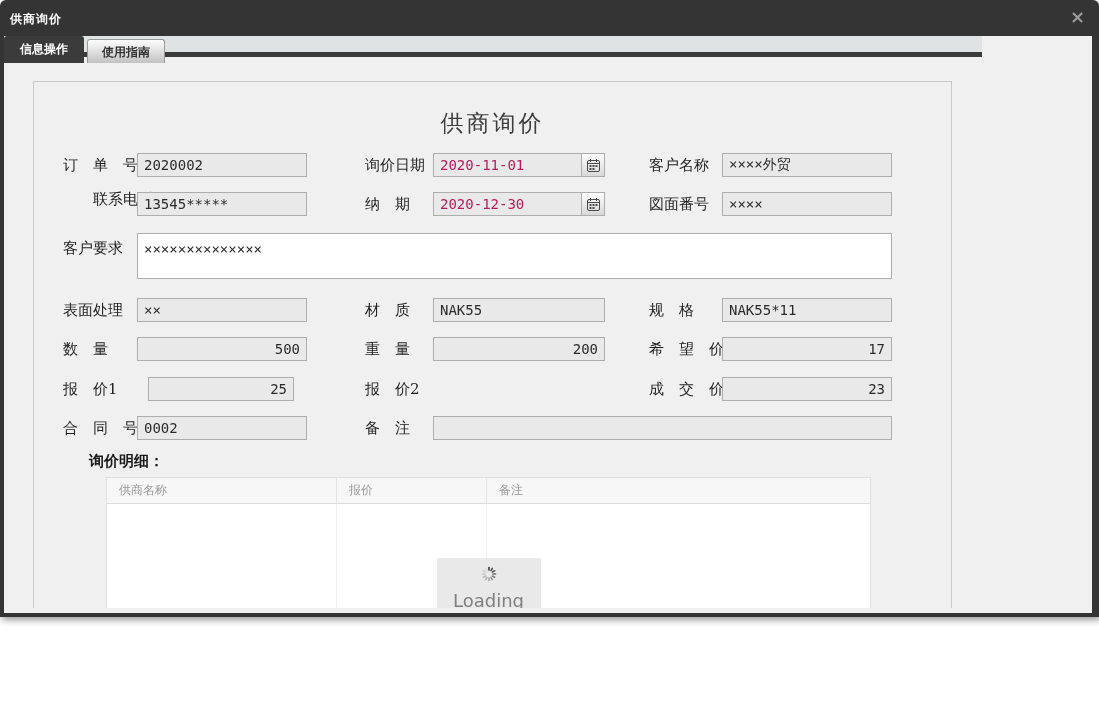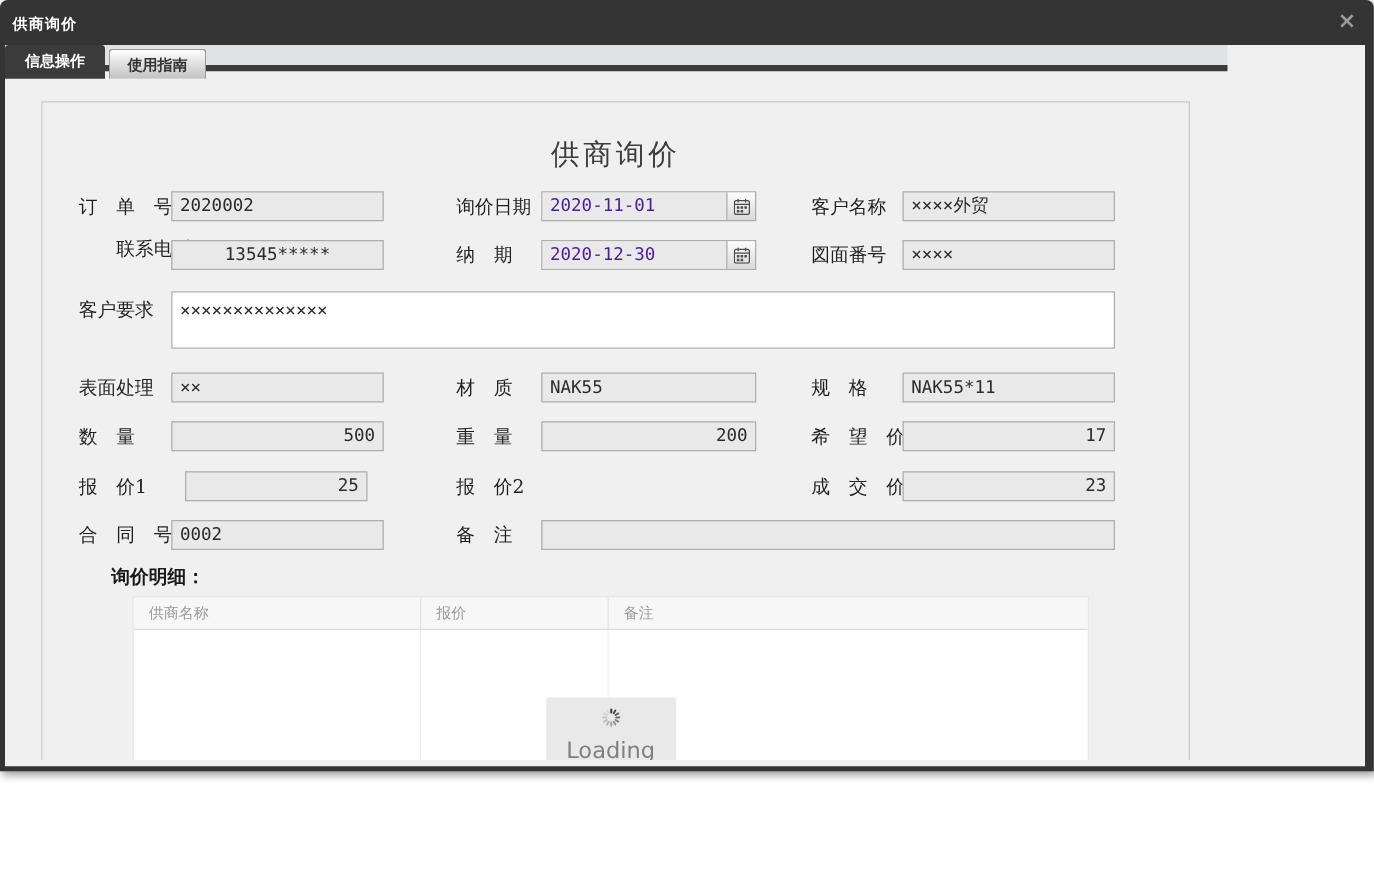--- a/index.html
+++ b/index.html
@@ -71,21 +71,21 @@
   .inp.num { text-align:right; }
   textarea.inp {
     background:#ffffff; resize:none; overflow:hidden; line-height:17px;
   }
   .datefield {
     position:absolute; height:24px; width:172px;
     border:1px solid #adadad; background:#e9e9e9; display:flex;
   }
   .datefield input {
     flex:1; min-width:0; border:none; background:#e9e9e9; outline:none;
-    padding:2px 6px; font-size:14px; color:#4c1d95;
+    padding:2px 6px; font-size:14px; color:#be185d;
     font-family:"DejaVu Sans Mono", monospace;
   }
   .calbtn {
     width:23px; border-left:1px solid #adadad;
     background:linear-gradient(#fdfdfd,#d8d8d8);
     display:flex; align-items:center; justify-content:center; cursor:pointer;
   }
 
   .detail-label {
     position:absolute; left:55px; top:370px;
@@ -158,21 +158,21 @@
                   <rect x="5.5" y="9" width="2" height="2"></rect>
               </g>
             </svg>
           </span>
         </div>
 
         <label class="lbl" style="left:615px;top:74px;">客户名称</label>
         <input class="inp" style="left: 688px; top: 71px; width: 170px;" value="××××外贸">
 
         <label class="lbl" style="left:29px;top:108px;margin-left:30px;">联系电话</label>
-        <input class="inp" style="left: 103px; top: 110px; width: 170px; text-align: center;" value="13545*****">
+        <input class="inp" style="left: 103px; top: 110px; width: 170px;" value="13545*****">
 
         <label class="lbl" style="left:331px;top:113px;">纳　期</label>
         <div class="datefield" style="left:399px;top:110px;">
           <input value="2020-12-30" style="">
           <span class="calbtn">
             <svg width="13" height="13" viewBox="0 0 13 13">
               <rect x="0.5" y="1.5" width="12" height="11" rx="1.5" fill="none" stroke="#4a4a4a"></rect>
               <line x1="3.5" y1="0" x2="3.5" y2="3" stroke="#4a4a4a"></line>
               <line x1="9.5" y1="0" x2="9.5" y2="3" stroke="#4a4a4a"></line>
               <line x1="0.5" y1="4.5" x2="12.5" y2="4.5" stroke="#4a4a4a"></line>

